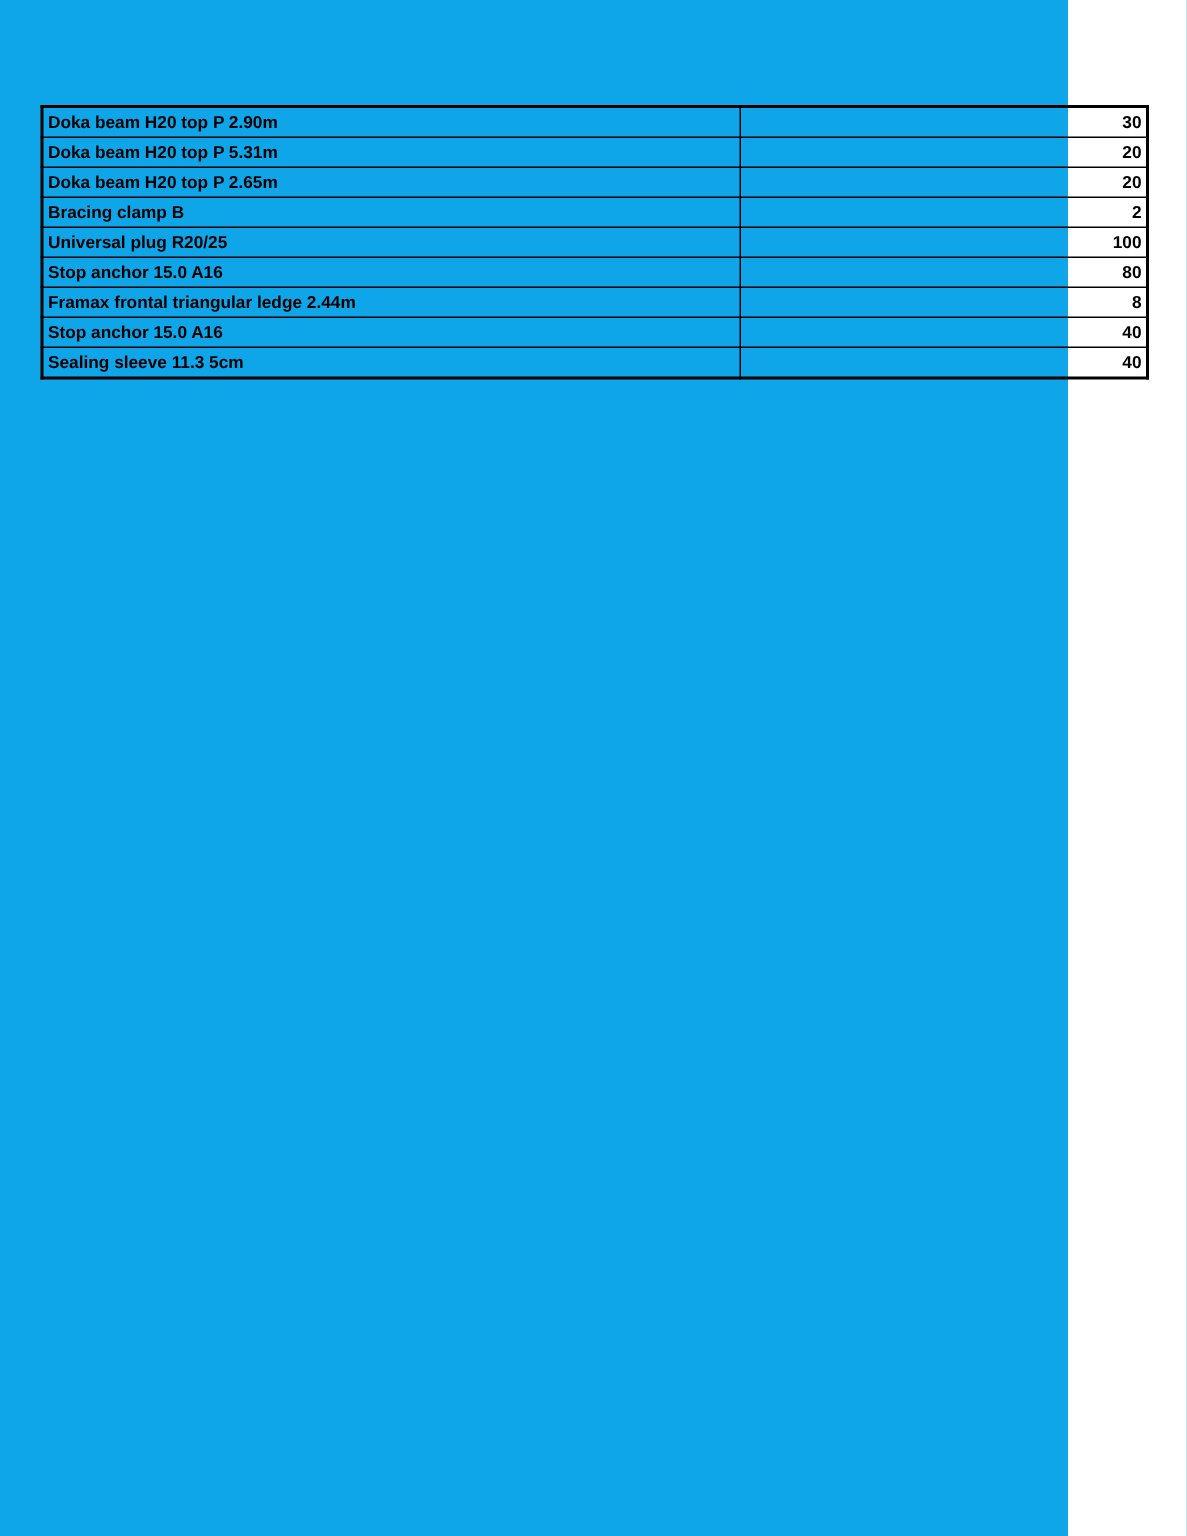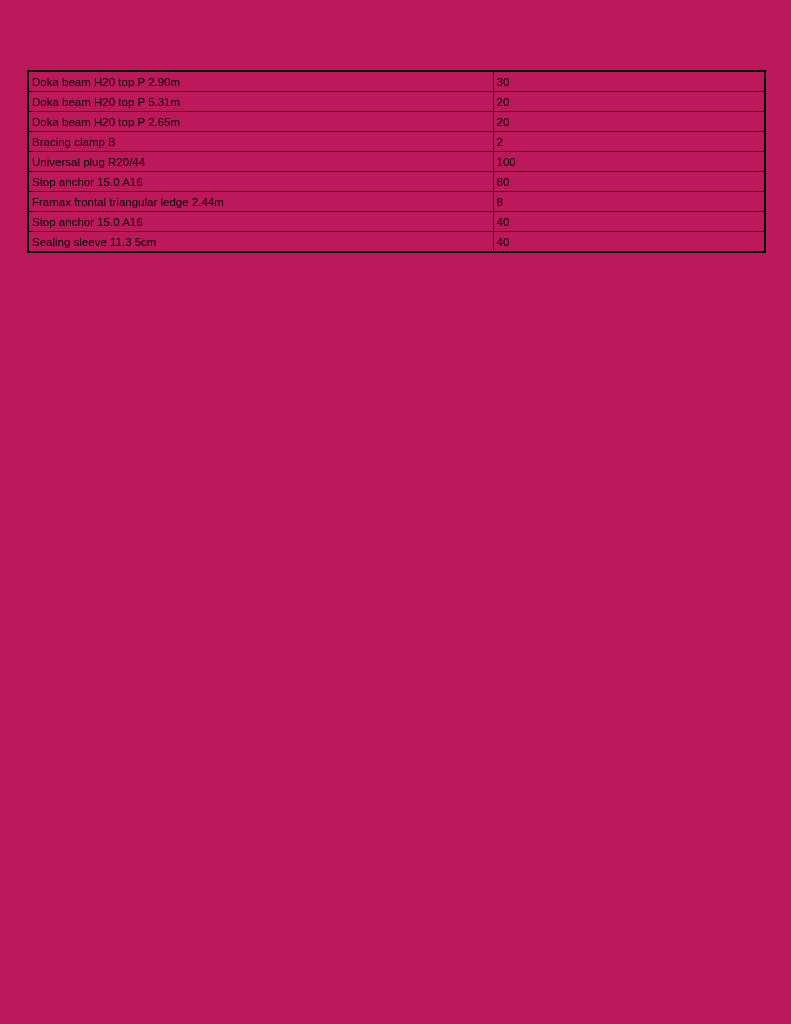--- a/index.html
+++ b/index.html
@@ -11,23 +11,24 @@
     width: 791px;
     height: 1024px;
     position: relative;
     font-family: "Liberation Sans", sans-serif;
     color: #000000;
   }
   .page {
     position: absolute;
     left: 0;
     top: 0;
-    width: 791px;
+    width: 712px;
     height: 1024px;
-    background: #be185d;
+    background: #0ea5e9;
+    font-weight: bold;
   }
   table.items {
     position: absolute;
     left: 27px;
     top: 70px;
     width: 737px;
     border-collapse: collapse;
     table-layout: fixed;
     border: 2px solid #000000;
     font-family: "Liberation Sans", sans-serif;
@@ -41,21 +42,21 @@
     height: 19px;
     padding: 0 3px;
     vertical-align: middle;
     overflow: hidden;
     white-space: nowrap;
   }
   table.items td.cell-item {
     text-align: left;
   }
   table.items td.cell-qty {
-    text-align: left;
+    text-align: right;
   }
 </style>
 </head>
 <body>
 
 <div class="page">
   <table class="items">
     <colgroup>
       <col class="col-item">
       <col class="col-qty">
@@ -71,21 +72,21 @@
         </tr>
         <tr>
           <td class="cell-item">Doka beam H20 top P 2.65m</td>
           <td class="cell-qty">20</td>
         </tr>
         <tr>
           <td class="cell-item">Bracing clamp B</td>
           <td class="cell-qty">2</td>
         </tr>
         <tr>
-          <td class="cell-item">Universal plug R20/44</td>
+          <td class="cell-item">Universal plug R20/25</td>
           <td class="cell-qty">100</td>
         </tr>
         <tr>
           <td class="cell-item">Stop anchor 15.0 A16</td>
           <td class="cell-qty">80</td>
         </tr>
         <tr>
           <td class="cell-item">Framax frontal triangular ledge 2.44m</td>
           <td class="cell-qty">8</td>
         </tr>

